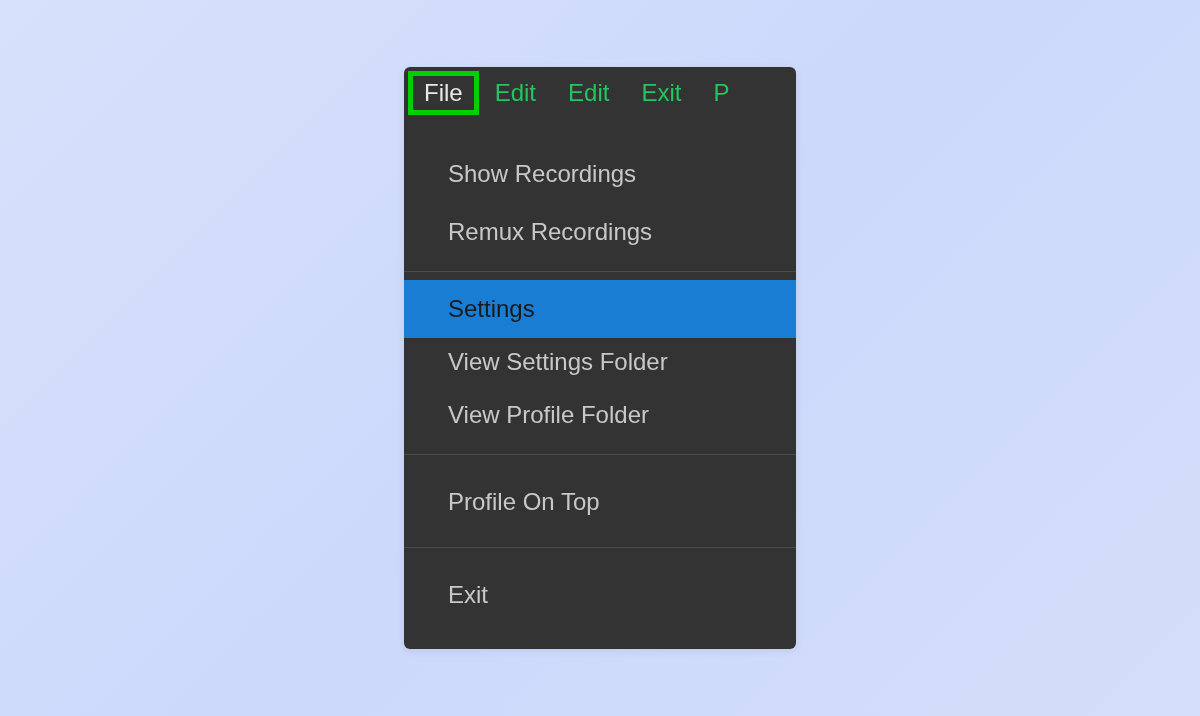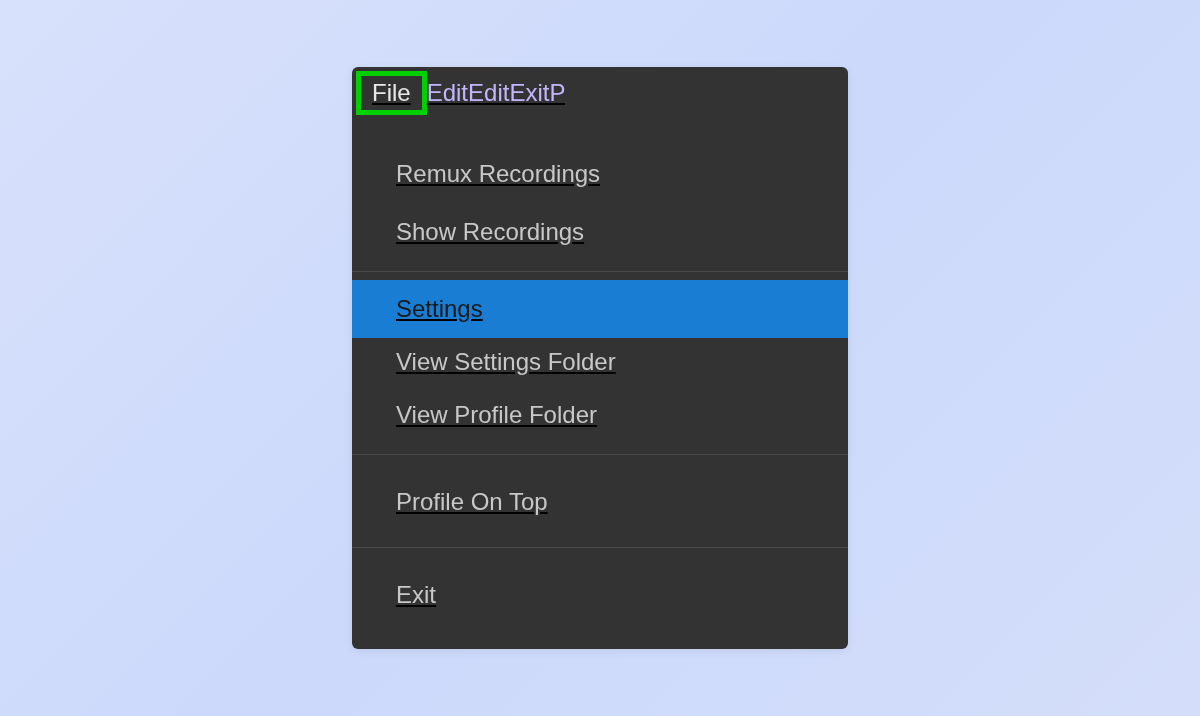--- a/index.html
+++ b/index.html
@@ -13,40 +13,39 @@
       height: 716px;
       background: linear-gradient(135deg, #d8e1fb 0%, #ccd9fb 50%, #d4defa 100%);
       font-family: "Segoe UI", Arial, sans-serif;
       display: flex;
       align-items: center;
       justify-content: center;
     }
     
     .app-container {
       position: relative;
-      width: 496px;
+      width: 392px;
       height: 582px;
       border-radius: 6px;
       overflow: hidden;
       box-shadow: 0 2px 8px rgba(0,0,0,0.08);
-      text-decoration: underline;
     }
     
     .menubar {
       background: #333333;
       height: 52px;
       display: flex;
       align-items: center;
       padding: 0 4px;
     }
     
     .menubar-item {
-      color: #c4b5fd;
+      color: #22c55e;
       font-size: 24px;
-      padding: 8px 0;
+      padding: 8px 16px;
       cursor: pointer;
       white-space: nowrap;
     }
     
     .menubar-item.active {
       border: 5px solid #00d000;
       padding: 3px 11px;
       color: #e8e8e8;
       font-weight: 500;
     }
@@ -115,22 +114,22 @@
   <div class="menubar">
     <div class="menubar-item active">File</div>
     <div class="menubar-item">Edit</div>
     <div class="menubar-item">Edit</div>
     <div class="menubar-item">Exit</div>
     <div class="menubar-item partial-text">P</div>
   </div>
 
   <div class="dropdown-menu">
     <div class="menu-section first">
+      <div class="menu-item">Show Recordings</div>
       <div class="menu-item">Remux Recordings</div>
-      <div class="menu-item">Show Recordings</div>
     </div>
 
     <div class="menu-section second">
       <div class="menu-item highlighted">Settings</div>
       <div class="menu-item menu-item-settings-group">View Settings Folder</div>
       <div class="menu-item">View Profile Folder</div>
     </div>
 
     <div class="menu-section third">
       <div class="menu-item">Profile On Top</div>

